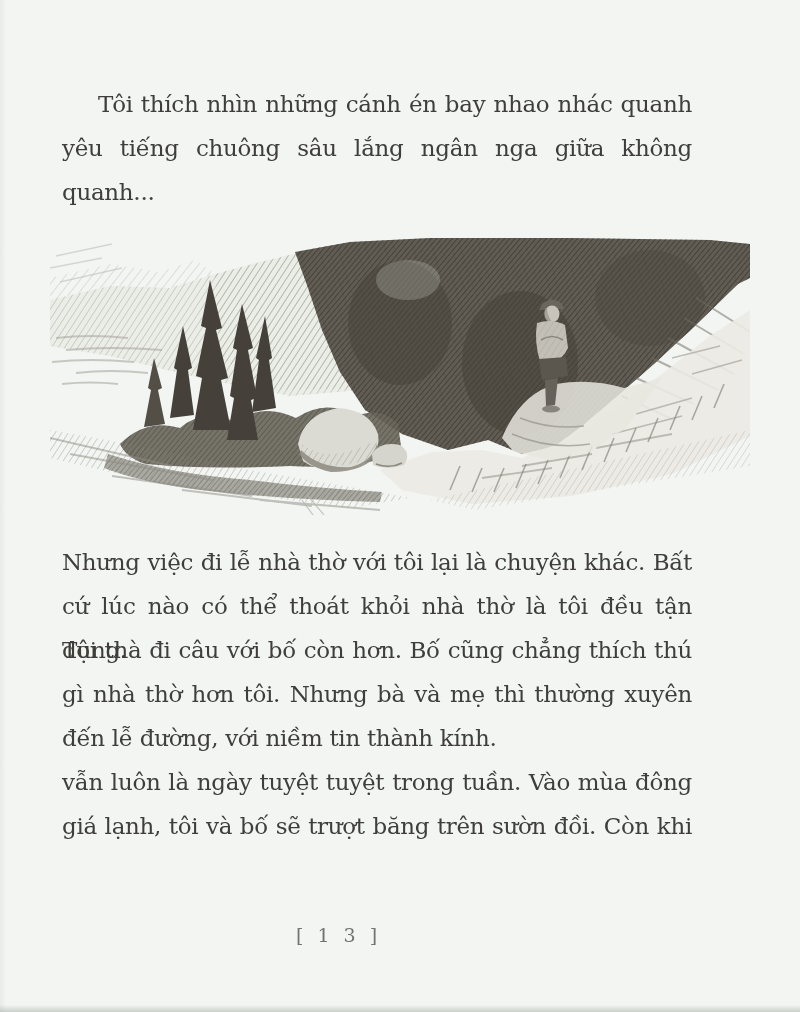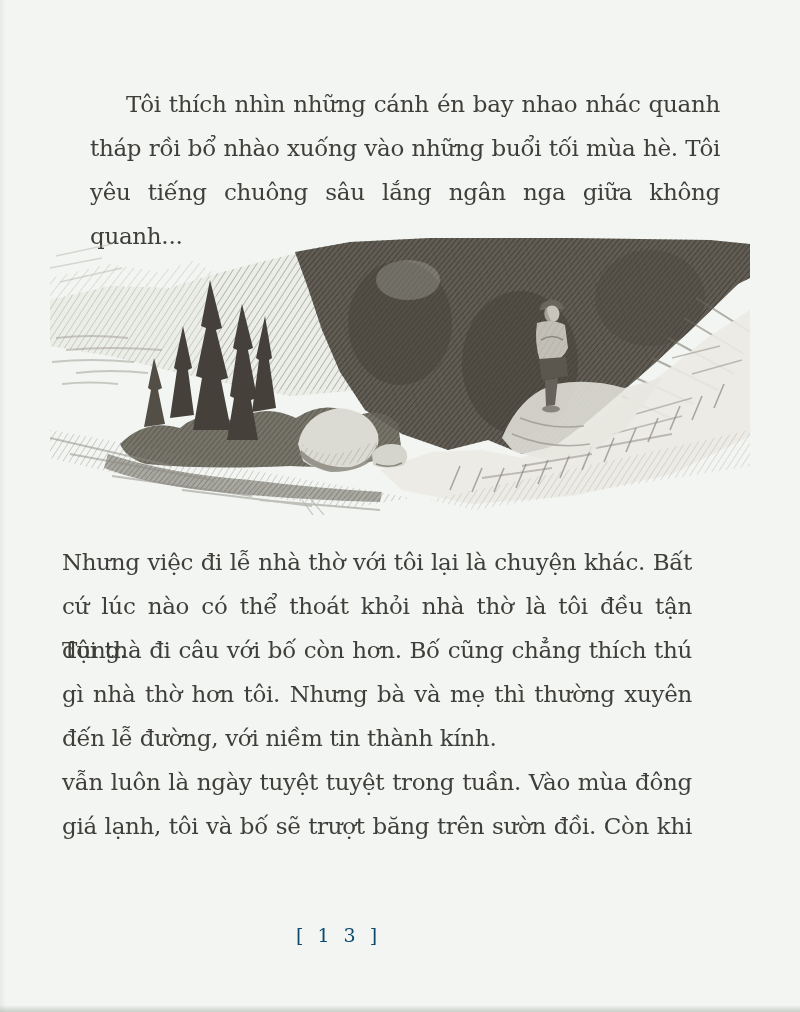--- a/index.html
+++ b/index.html
@@ -11,44 +11,43 @@
   .page{position:absolute;inset:0;}
   .text-block{position:absolute;left:62px;width:630px;}
   .line{
     width:630px;height:44px;line-height:44px;
     font-size:23px;letter-spacing:-0.3px;color:#3f3e3a;
     text-align:justify;text-align-last:justify;
     white-space:normal;overflow:visible;
   }
   .line.indent{padding-left:36px;width:594px;}
   .line.last{text-align-last:left;}
-  #para1{top:82px;margin-left:28px;}
+  #para1{top:82px;}
   #para23{top:540px;}
   .illustration{position:absolute;left:50px;top:238px;width:700px;height:277px;}
   .page-number{
     position:absolute;left:0;top:922px;width:677px;height:26px;line-height:26px;
-    text-align:center;font-size:19px;letter-spacing:4px;color:#0c4a6e;
+    text-align:center;font-size:19px;letter-spacing:4px;color:#737373;
   }
   .bottom-shade{
     position:absolute;left:0;right:0;bottom:0;height:7px;
     background:linear-gradient(to bottom, rgba(140,146,138,0), rgba(140,146,138,0.38));
   }
   .left-shade{
     position:absolute;left:0;top:0;bottom:0;width:6px;
     background:linear-gradient(to right, rgba(150,156,148,0.12), rgba(150,156,148,0));
   }
 </style>
 </head>
 <body>
 
 <div class="page">
 
   <div class="text-block" id="para1">
     <div class="line indent">Tôi thích nhìn những cánh én bay nhao nhác quanh</div>
-    <div class="line">tháp rồi bổ nhào xuống vào những buổi tối mùa hè. Tôi</div>
     <div class="line last">yêu tiếng chuông sâu lắng ngân nga giữa không quanh...</div>
   </div>
 
   <div class="illustration" title="Pencil sketch: a boy seated on rocks at the edge of a dark wooded hillside, tall cypress trees in the middle and distant hatched hills to the left">
     <svg viewBox="0 0 700 277" width="700" height="277" xmlns="http://www.w3.org/2000/svg">
       <defs>
         <pattern id="hl" width="7" height="7" patternUnits="userSpaceOnUse" patternTransform="rotate(38)">
           <line x1="0" y1="0" x2="0" y2="7" stroke="#b7b5ad" stroke-width="1.1"></line>
         </pattern>
         <pattern id="hm" width="5.5" height="5.5" patternUnits="userSpaceOnUse" patternTransform="rotate(33)">

